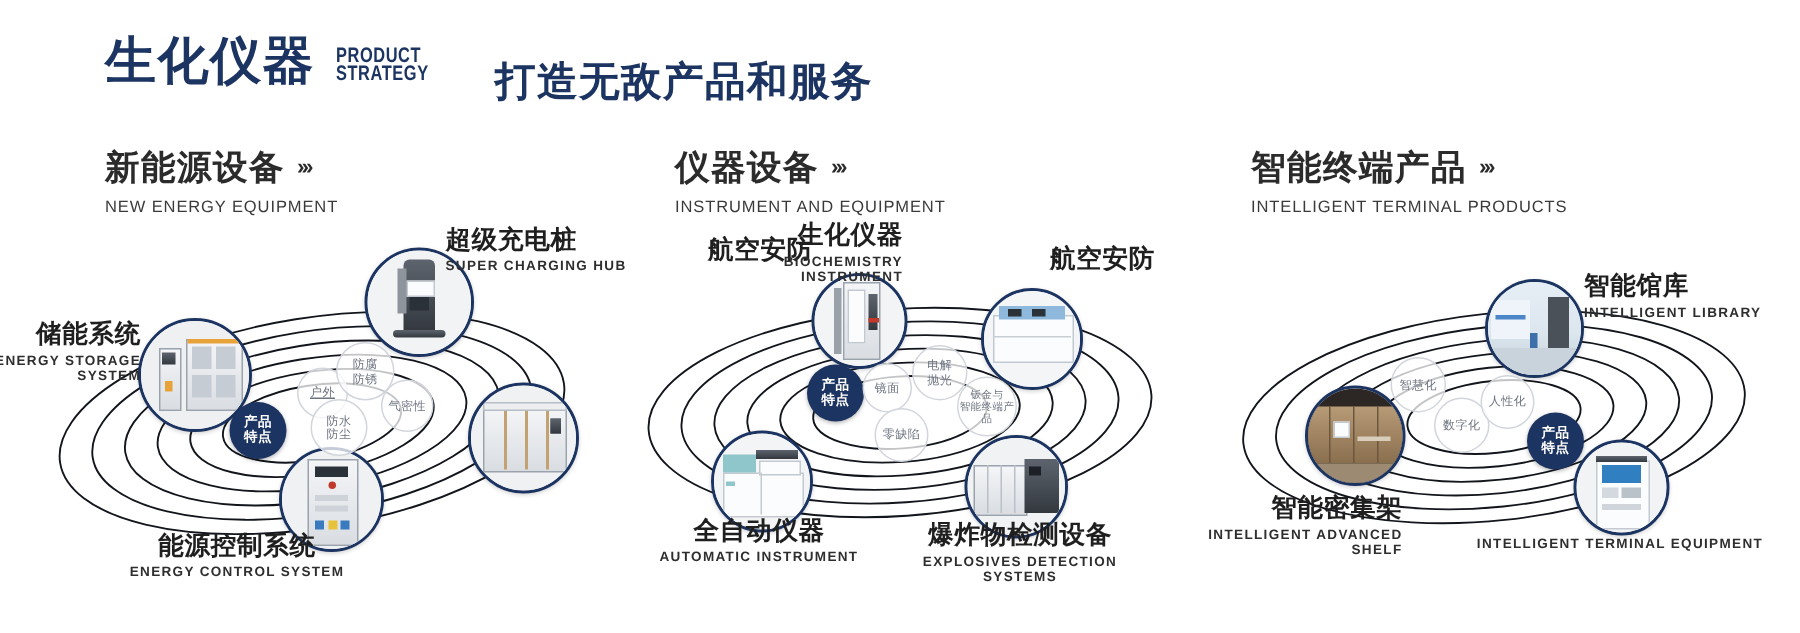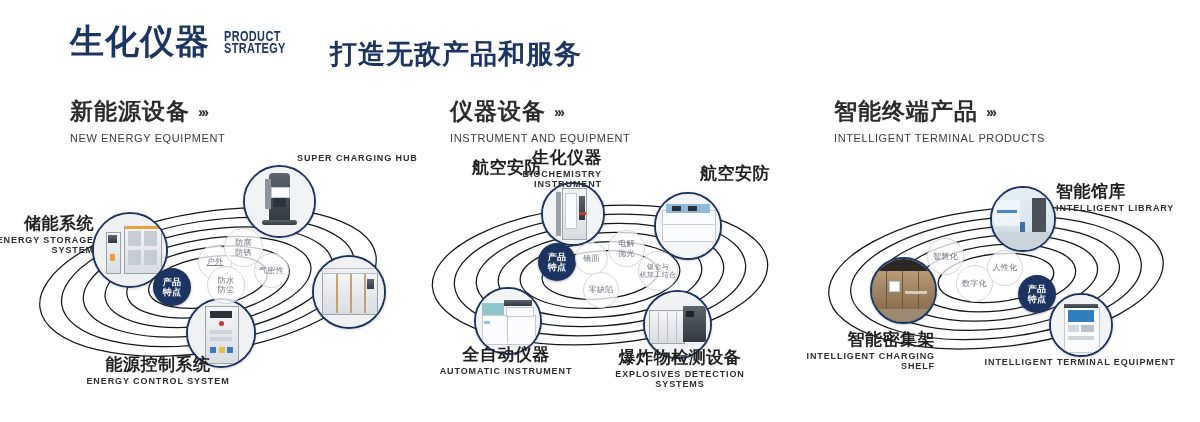--- a/index.html
+++ b/index.html
@@ -151,20 +151,21 @@
     <div class="node" style="left:243px;top:15px;width:69px;height:69px;">
       <div class="ph" style="background:#f2f3f5;">
         <div class="drk" style="left:24px;top:6px;width:21px;height:48px;border-radius:4px 4px 0 0;"></div>
         <div class="wht" style="left:26px;top:20px;width:17px;height:9px;"></div>
         <div class="scr" style="left:28px;top:31px;width:13px;height:9px;"></div>
         <div class="drk" style="left:17px;top:53px;width:35px;height:5px;border-radius:3px;"></div>
         <div class="ln" style="left:20px;top:12px;width:6px;height:30px;background:#8d949c;"></div>
       </div>
     </div>
     <div class="lbl" style="left:297px;top:1px;width:140px;">
+      <div class="cn">超级充电桩</div>
       <div class="en">SUPER CHARGING HUB</div>
     </div>
 
     <div class="node" style="left:312px;top:105px;width:70px;height:70px;">
       <div class="ph" style="background:#f0f1f3;">
         <div class="cab" style="left:8px;top:14px;width:54px;height:42px;"></div>
         <div class="ln" style="left:22px;top:14px;width:1.5px;height:42px;background:#c2a271;"></div>
         <div class="ln" style="left:36px;top:14px;width:1.5px;height:42px;background:#c2a271;"></div>
         <div class="ln" style="left:50px;top:14px;width:1.5px;height:42px;background:#c2a271;"></div>
         <div class="drk" style="left:53px;top:22px;width:7px;height:10px;background:#5b6husk;"></div>
@@ -272,21 +273,21 @@
       <div class="cn">爆炸物检测设备</div>
       <div class="en">EXPLOSIVES DETECTION SYSTEMS</div>
     </div>
 
     <div class="feat core" style="left:138px;top:93px;width:38px;height:38px;white-space:pre-line;">产品
 特点</div>
     <div class="feat" style="left:175px;top:92px;width:31px;height:31px;">镜面</div>
     <div class="feat" style="left:208px;top:80px;width:35px;height:35px;">电解
 抛光</div>
     <div class="feat" style="left:238px;top:101px;width:38px;height:38px;font-size:7px;">钣金与
-机加工结合</div>
+智能终端产品</div>
     <div class="feat" style="left:183px;top:122px;width:34px;height:34px;">零缺陷</div>
   </div>
 
   <div class="cluster" style="left:800px;top:150px;width:400px;height:250px;">
 
     <svg class="rings" width="400" height="250" viewBox="0 0 400 250">
       <g fill="none" stroke="#12161c" stroke-width="1.25">
         <ellipse cx="196" cy="128" rx="58" ry="24" transform="rotate(-6 196 128)"></ellipse>
         <ellipse cx="196" cy="128" rx="80" ry="33" transform="rotate(-6 196 128)"></ellipse>
         <ellipse cx="196" cy="128" rx="102" ry="42" transform="rotate(-6 196 128)"></ellipse>
@@ -316,21 +317,21 @@
         <div class="ln" style="left:14px;top:12px;width:1px;height:38px;background:#6d563c;"></div>
         <div class="ln" style="left:30px;top:12px;width:1px;height:38px;background:#6d563c;"></div>
         <div class="ln" style="left:46px;top:12px;width:1px;height:38px;background:#6d563c;"></div>
         <div class="wht" style="left:17px;top:22px;width:9px;height:9px;"></div>
         <div class="ln" style="left:33px;top:32px;width:22px;height:3px;background:#d8cdbb;"></div>
         <div class="ln" style="left:0px;top:50px;width:63px;height:13px;background:#9c8a72;"></div>
       </div>
     </div>
     <div class="lbl r" style="left:-10px;top:180px;width:145px;">
       <div class="cn">智能密集架</div>
-      <div class="en">INTELLIGENT CHARGING SHELF</div>
+      <div class="en">INTELLIGENT ADVANCED SHELF</div>
     </div>
 
     <div class="node" style="left:249px;top:143px;width:60px;height:60px;">
       <div class="ph" style="background:#f2f3f5;">
         <div class="wht" style="left:13px;top:12px;width:34px;height:44px;"></div>
         <div class="blu" style="left:17px;top:15px;width:26px;height:12px;background:#2f7fc1;"></div>
         <div class="ln" style="left:17px;top:30px;width:11px;height:7px;background:#d3d9df;"></div>
         <div class="ln" style="left:30px;top:30px;width:13px;height:7px;background:#b9c1c9;"></div>
         <div class="ln" style="left:17px;top:41px;width:26px;height:4px;background:#cfd5db;"></div>
         <div class="drk" style="left:13px;top:9px;width:34px;height:4px;"></div>

